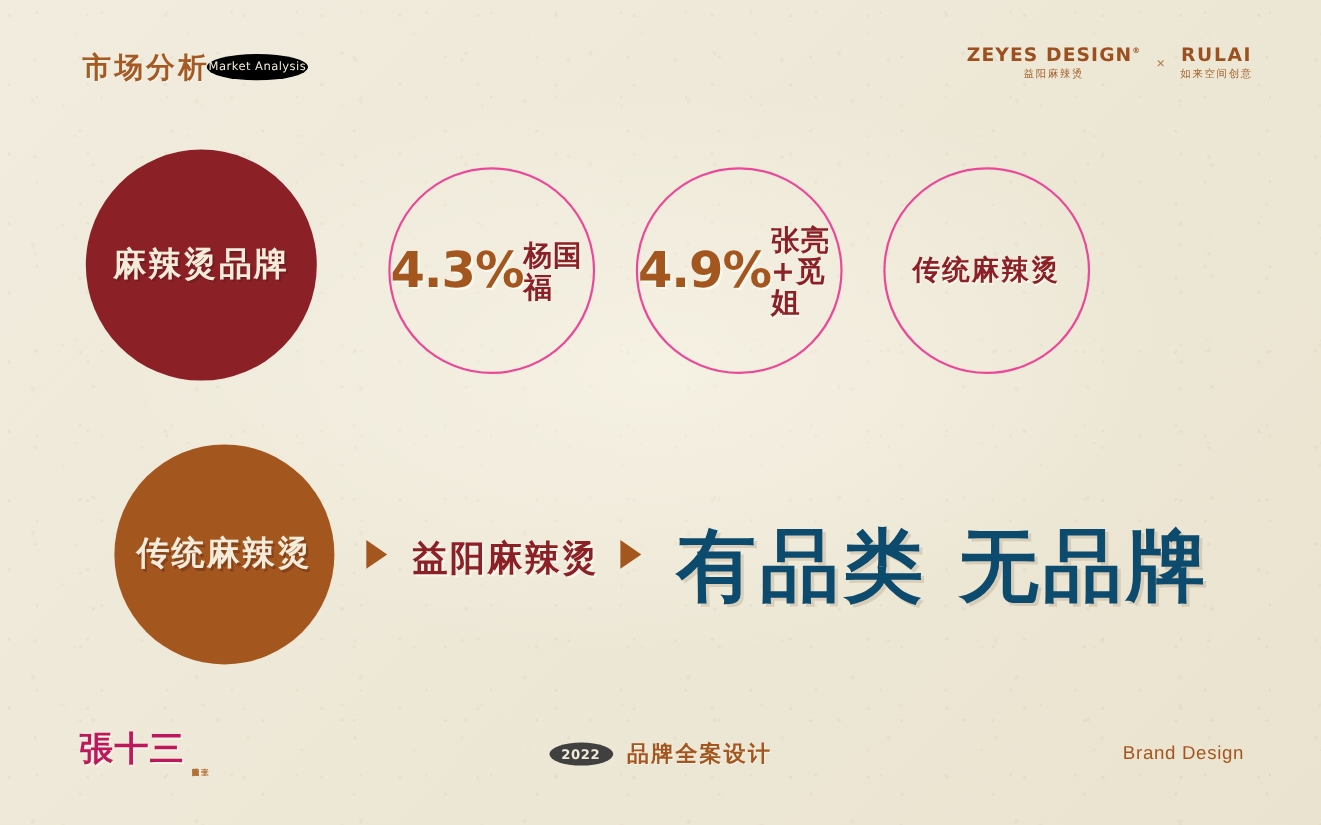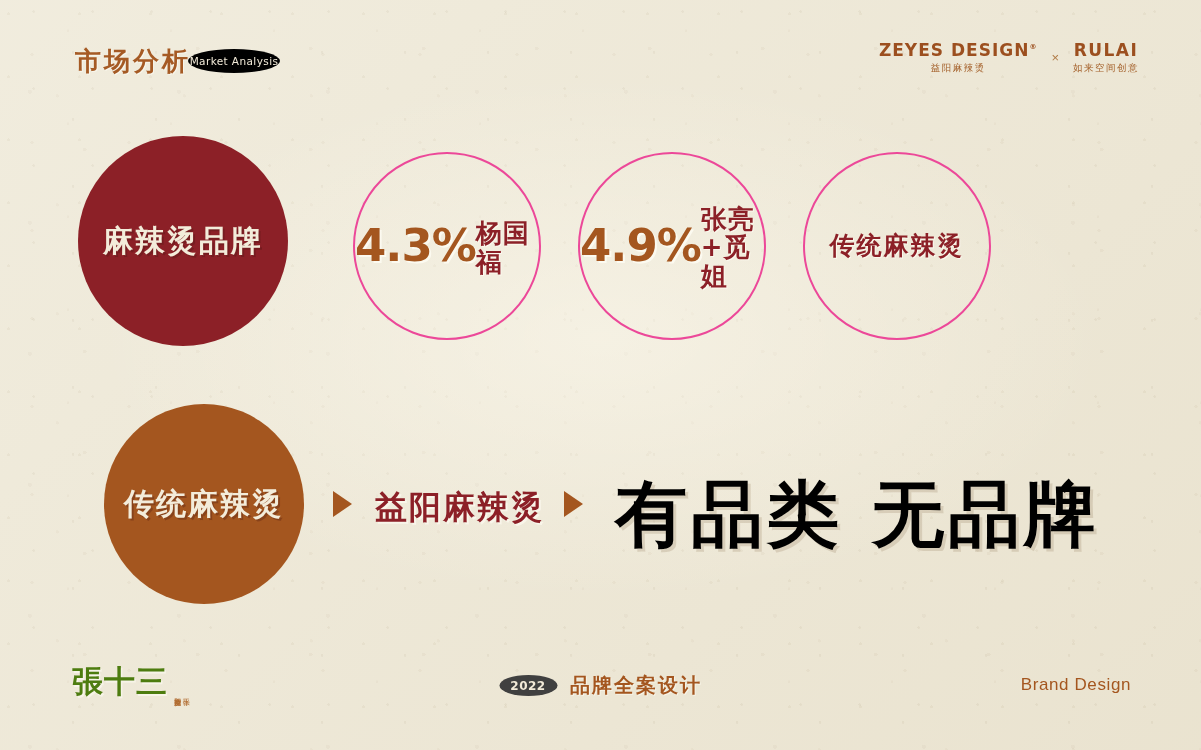--- a/index.html
+++ b/index.html
@@ -137,34 +137,34 @@
     font-family:"DejaVu Sans", sans-serif;
     font-weight:bold; font-size:32px; letter-spacing:2px;
     color:#8c2027;
     text-shadow:2px 2px 0 rgba(255,253,245,.6);
     white-space:nowrap;
   }
   .slogan{
     position:absolute;
     font-family:"DejaVu Serif", serif;
     font-weight:bold; font-size:72px; letter-spacing:4px;
-    color:#000000;
+    color:#0c4a6e;
     text-shadow:3px 3px 0 rgba(160,140,110,.28);
     white-space:nowrap;
   }
 
   
   .foot-logo{
     position:absolute; left:72px; top:666px;
     display:flex; align-items:flex-end; gap:5px;
   }
   .foot-logo-main{
     font-family:"DejaVu Serif", serif;
     font-weight:bold; font-size:31px; letter-spacing:1px;
-    color:#4d7c0f;
+    color:#be185d;
     text-shadow:1.5px 1.5px 0 rgba(255,253,245,.55);
     white-space:nowrap; line-height:1;
   }
   .foot-logo-side{
     display:flex; gap:1px; padding-bottom:4px;
   }
   .foot-logo-side span{
     writing-mode:vertical-rl;
     font-size:7px; letter-spacing:0px; color:#b06a2e; line-height:1.05;
     font-family:"DejaVu Sans", sans-serif;

